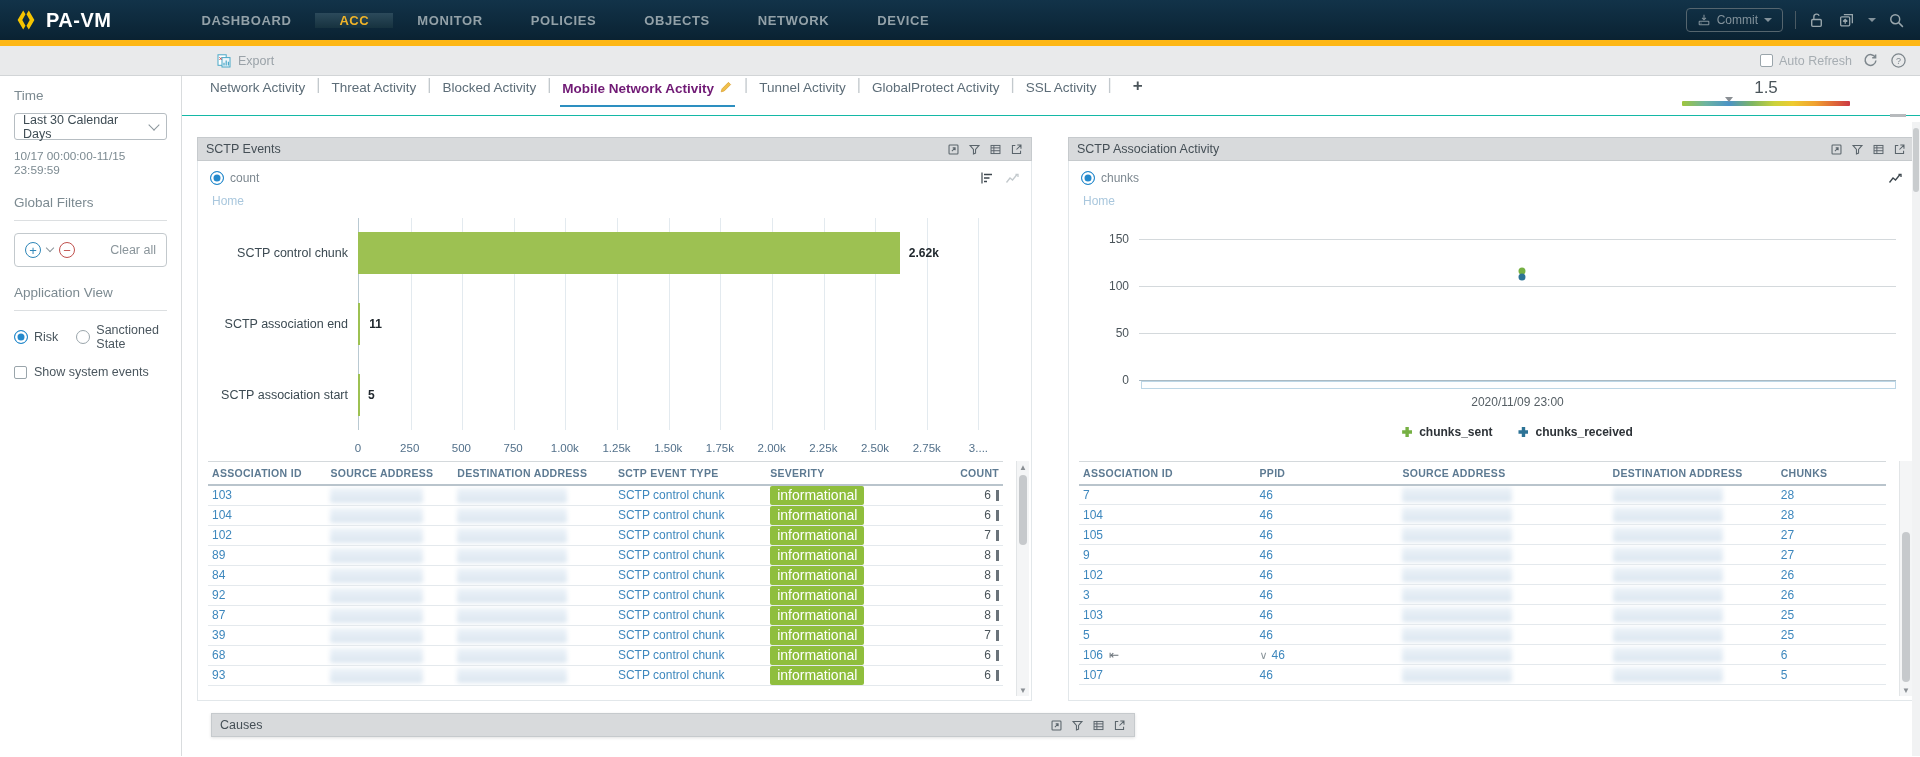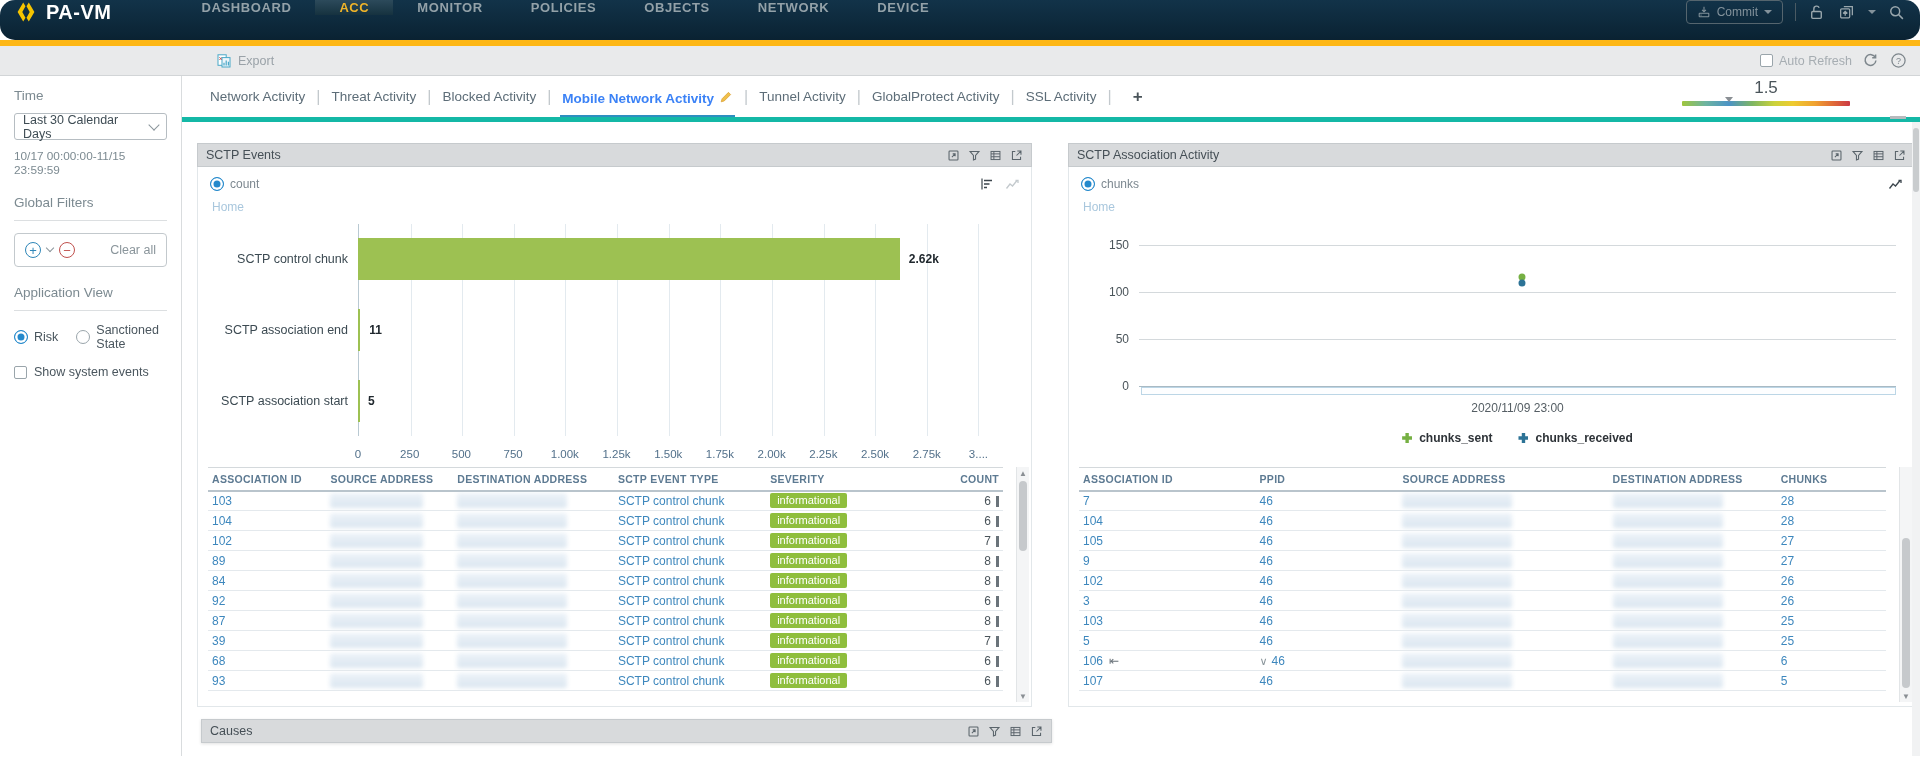--- a/index.html
+++ b/index.html
@@ -1,21 +1,21 @@
 <!DOCTYPE html>
 <html><head>
 <meta charset="utf-8">
 <style>
   * { box-sizing: border-box; margin: 0; padding: 0; }
   html,body { width:1920px; height:757px; overflow:hidden; background:#fff;
     font-family:"Liberation Sans", sans-serif; }
 
   
   .topbar { height:40px; background:linear-gradient(180deg,#123349 0%,#0a2232 100%);
-    display:flex; align-items:flex-start; position:relative;border-radius:15px; }
+    display:flex; align-items:center; position:relative; }
   .brand { display:flex; align-items:center; gap:8px; padding:0 26px 0 14px; }
   .brand-logo { width:24px; height:24px; }
   .brand-name { color:#fff; font-size:20px; font-weight:bold; letter-spacing:.5px; }
   .main-nav { display:flex; align-items:stretch; margin-left:40px; }
   .nav-item { display:flex; align-items:center; padding:0 24px; color:#93a1a8;
     font-size:13px; font-weight:bold; letter-spacing:.6px; cursor:pointer; }
   .nav-item.active { color:#f0b429; background:linear-gradient(180deg,#2c4a5b,#16323f); }
   .topbar-right { margin-left:auto; display:flex; align-items:center; gap:12px; padding-right:14px; color:#8a979e; }
   .commit-btn { display:flex; align-items:center; gap:6px; border:1px solid #55656e; border-radius:4px;
     color:#83929b; font-size:12px; padding:4px 10px; }
@@ -63,23 +63,23 @@
   .sb-check-row { display:flex; align-items:center; gap:7px; font-size:12.5px; color:#4a565e; }
 
   .collapse-handle { position:absolute; left:194px; top:358px; width:9px; height:46px; background:#f0f1f2;
     border:1px solid #d5d8da; border-radius:3px 0 0 3px; display:flex; align-items:center; justify-content:center; cursor:pointer; }
   .collapse-handle::before { content:""; border-top:4px solid transparent; border-bottom:4px solid transparent;
     border-right:5px solid #8a8f94; display:block; }
 
   .content { flex:1; position:relative; background:#fff; }
 
   
-  .tabs-row { height:46px; display:flex; align-items:center; padding-left:26px; border-bottom:5px solid #14b8a6; position:relative; }
+  .tabs-row { height:40px; display:flex; align-items:flex-start; padding-left:26px; border-bottom:1px solid #14b8a6; position:relative; }
   .tab { font-size:13.5px; color:#5d6d78; cursor:pointer; padding:4px 2px; white-space:nowrap; display:flex; align-items:center; gap:5px; }
-  .tab.active { color:#3b82f6; font-weight:bold; border-bottom:2px solid #2d8fc0; padding-bottom:8px; margin-bottom:-10px; }
+  .tab.active { color:#701a75; font-weight:bold; border-bottom:2px solid #2d8fc0; padding-bottom:8px; margin-bottom:-10px; }
   .tab-sep { color:#c3c9cd; margin:0 9px; }
   .tab-plus { font-size:17px; color:#4a545a; margin-left:12px; cursor:pointer; font-weight:bold; }
   .pencil svg { width:14px; height:14px; }
   .hscroll-thumb { position:absolute; right:14px; bottom:-2px; width:16px; height:3px; background:#b7babd; }
 
   
   .risk-meter { position:absolute; right:70px; top:2px; width:168px; text-align:center; }
   .risk-value { font-size:17px; color:#4a545a; }
   .risk-bar { height:5px; margin-top:3px; border-radius:1px; position:relative;
     background:linear-gradient(90deg,#9fc63d 0%,#6db4a0 14%,#4b93c6 28%,#7fb662 42%,#cbd23a 55%,#eecb30 66%,#f0a230 79%,#e06a38 90%,#cb3a44 100%); }
@@ -135,34 +135,34 @@
 
   
   .table-wrap { position:absolute; left:0; right:0; top:300px; bottom:4px; padding:0 14px 0 10px; }
   table.grid { width:calc(100% - 14px); border-collapse:collapse; table-layout:fixed; }
   table.grid thead td { font-size:10.5px; font-weight:bold; color:#5d7a92; letter-spacing:.3px;
     border-top:1px solid #d4d9dc; border-bottom:2px solid #b9c4cc; height:23px; padding:0 4px; }
   table.grid tbody td { height:20px; font-size:12px; border-bottom:1px solid #e4e9ed; padding:0 4px; overflow:hidden; white-space:nowrap; }
   table.grid a { color:#3d87bd; text-decoration:none; cursor:pointer; }
   .blur-cell { width:78%; max-width:110px; height:15px; border-radius:2px;
     background:linear-gradient(180deg,#edf3f9,#dbe6f0); filter:blur(2px); }
-  .sev-badge { display:inline-block; background:#8fbe3d; color:#fff; font-size:11px; padding:1px 7px 2px; border-radius:2px; }
+  .sev-badge { display:inline-block; background:#8fbe3d; color:#fff; font-size:14px; padding:1px 7px 2px; border-radius:2px; }
   .count-cell { text-align:right; color:#4a545a; }
   .count-bar { display:inline-block; width:3px; height:11px; background:#6a737a; vertical-align:middle; margin-left:5px; }
   .hover-cursor { color:#6a737a; font-size:12px; margin-left:6px; }
   .hover-chev { color:#8a959b; font-size:11px; margin-right:4px; }
 
   .vscroll { position:absolute; right:2px; top:24px; bottom:4px; width:13px; background:#f4f5f6; border-left:1px solid #e2e5e7; }
   .vs-arrow { position:absolute; left:0; right:0; height:12px; display:flex; align-items:center; justify-content:center;
     font-size:8px; color:#8a8f94; }
   .vs-up { top:0; } .vs-down { bottom:0; }
   .vs-thumb { position:absolute; left:2px; width:8px; background:#c6c9cc; border-radius:4px; }
 
   
-  .causes-header { width:851px; margin:12px 0 0 19px; }
+  .causes-header { width:924px; margin:12px 0 0 29px; }
   .causes-header .panel-header { box-shadow:0 1px 3px rgba(0,0,0,.12); }
 
   
   .page-vscroll { position:absolute; right:0; top:46px; bottom:0; width:8px; background:#f1f2f3; }
   .page-vscroll .thumb { position:absolute; left:1px; width:6px; top:6px; height:64px; background:#c9ccce; border-radius:3px; }
 </style>
 </head>
 <body>
 
 <header class="topbar">

